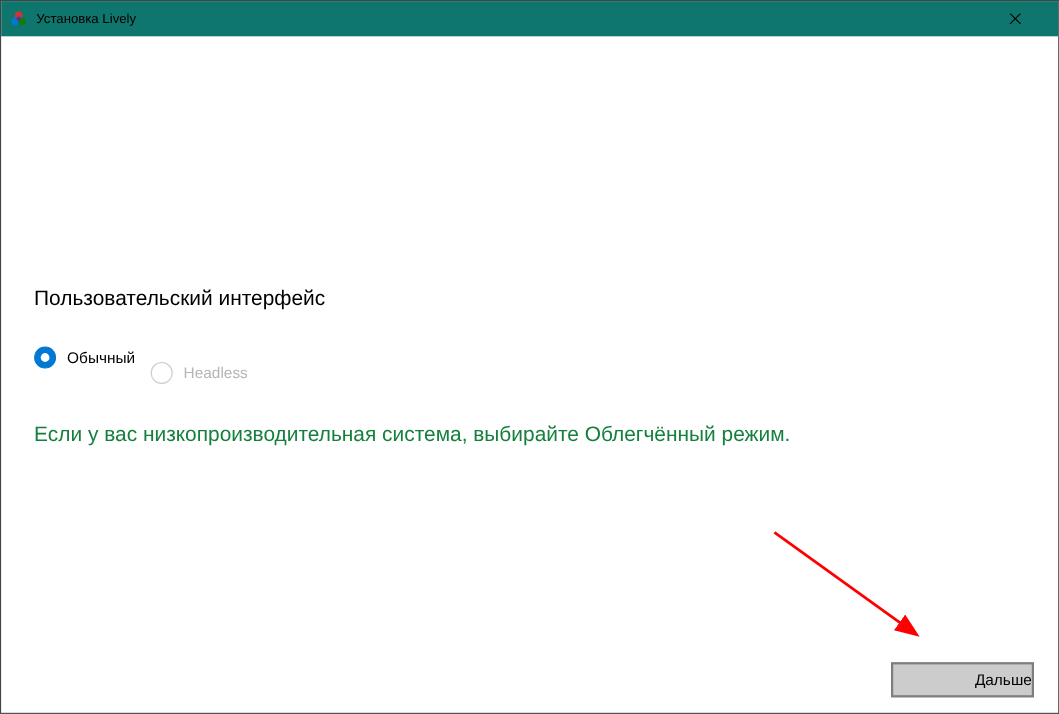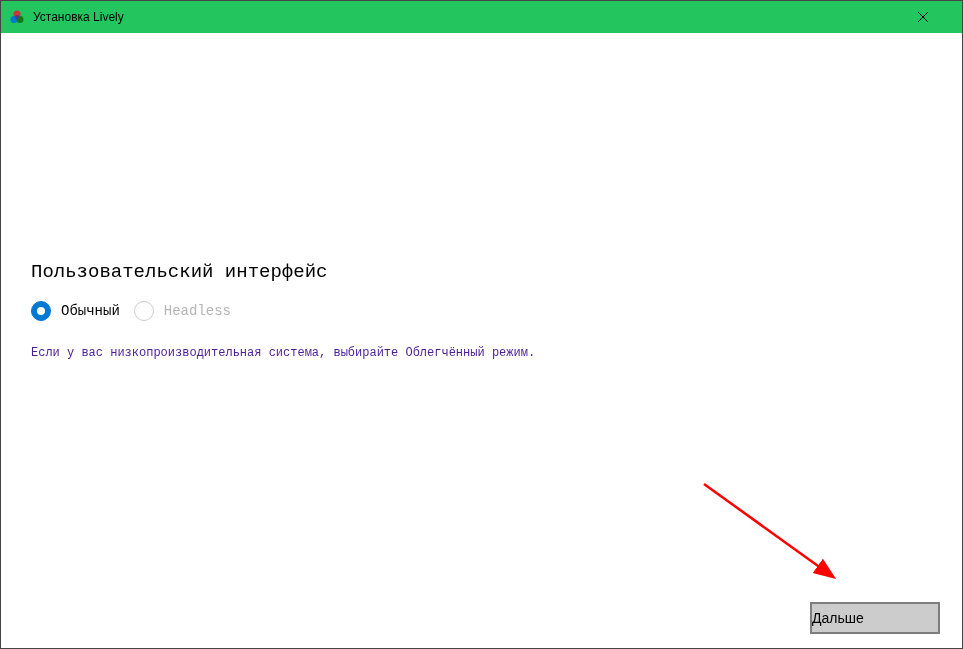--- a/index.html
+++ b/index.html
@@ -15,21 +15,21 @@
       overflow: hidden;
       position: relative;
       border: 1px solid #444;
     }
     .titlebar {
       height: 32px;
       display: flex;
       align-items: center;
       justify-content: space-between;
       padding: 0 16px 0 8px;
-      background: #22c55e;
+      background: #0f766e;
     }
     .titlebar-left {
       display: flex;
       align-items: center;
       gap: 8px;
     }
     .app-icon {
       width: 16px;
       height: 16px;
       position: relative;
@@ -46,40 +46,40 @@
       justify-content: center;
       cursor: pointer;
     }
     .close-x {
       font-size: 13px;
       font-weight: 300;
       line-height: 1;
     }
     .content {
       padding: 228px 16px 0 30px;
-      font-family: Liberation Mono, monospace;
     }
     .section-heading {
       font-size: 19px;
       font-weight: 400;
       color: #000;
       margin-bottom: 18px;
     }
     .radio-group {
       display: flex;
       gap: 14px;
     }
     .radio-option {
       display: flex;
       align-items: center;
       gap: 10px;
       cursor: pointer;
     }
     .radio-option.disabled {
       cursor: default;
+      margin-top: 28px;
     }
     .radio-circle {
       width: 20px;
       height: 20px;
       border: 1.5px solid #333;
       border-radius: 50%;
       display: flex;
       align-items: center;
       justify-content: center;
       flex-shrink: 0;
@@ -98,35 +98,35 @@
       border-color: #ccc;
     }
     .radio-label {
       font-size: 14px;
       color: #000;
     }
     .radio-option.disabled .radio-label {
       color: #b5b5b5;
     }
     .hint-text {
-      margin-top: 25px;
-      font-size: 12px;
-      color: #4c1d95;
+      margin-top: 36px;
+      font-size: 19px;
+      color: #15803d;
     }
     .next-button {
       position: absolute;
       right: 22px;
       bottom: 14px;
       width: 130px;
       height: 32px;
       background: #cccccc;
       border: 2px solid #7e7e7e;
       display: flex;
       align-items: center;
-      justify-content: flex-start;
+      justify-content: flex-end;
       cursor: pointer;
       font-size: 14px;
       color: #000;
     }
     .annotation-arrow {
       position: absolute;
       right: 108px;
       bottom: 50px;
       pointer-events: none;
     }

